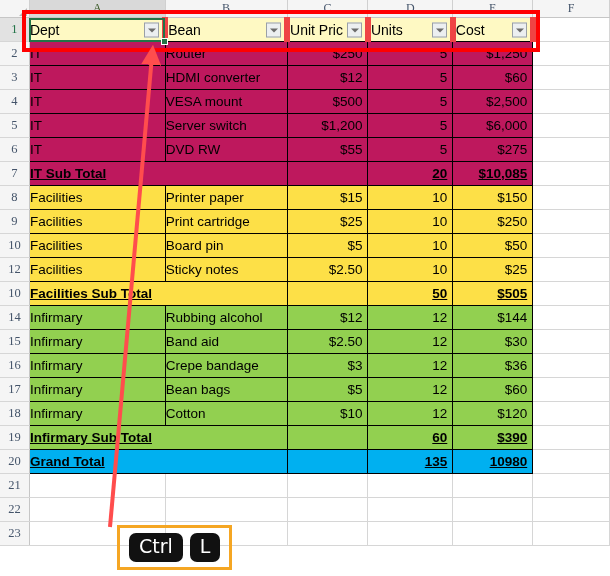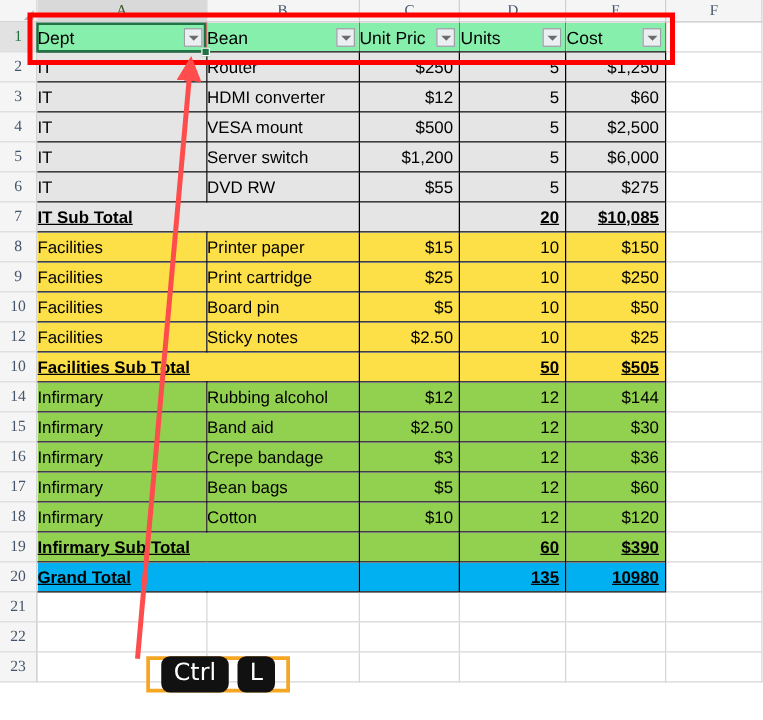--- a/index.html
+++ b/index.html
@@ -95,31 +95,31 @@
     border-bottom: 1px solid #d6d6d6;
     padding: 0 4px;
     box-sizing: border-box;
   }
   .cell.t { text-align: left; }
   .cell.n { text-align: right; padding-right: 5px; }
   .cell.b { font-weight: bold; text-decoration: underline; }
 
   
   .fill { border-right: 1px solid #000; border-bottom: 1px solid #000; }
-  .fill-y  { background: #e5e5e5; }
+  .fill-y  { background: #be185d; }
   .fill-o  { background: #fde047; }
   .fill-g  { background: #92d050; }
   .fill-c  { background: #00b0f0; }
 
   
   .hdr {
-    background: #86efac;
+    background: #fef9c3;
     font-weight: bold;
     font-size: 14px;
-    border-right: 1px solid #ef4444;
+    border-right: 6px solid #ef4444;
     border-bottom: 1px solid #000;
     position: relative;
   }
   .filter-btn {
     position: absolute;
     right: 3px;
     top: 50%;
     transform: translateY(-50%);
     width: 15px;
     height: 15px;
@@ -441,18 +441,18 @@
 
   <svg id="arrow-svg" width="610" height="576">
     <defs>
       <marker id="arrowhead" markerWidth="5" markerHeight="5" refX="2.2" refY="2.5" orient="auto">
         <polygon points="0,0 5,2.5 0,5" fill="#ff4d4d"></polygon>
       </marker>
     </defs>
     <line x1="110" y1="527" x2="152" y2="56" stroke="#ff4d4d" stroke-width="4" marker-end="url(#arrowhead)"></line>
   </svg>
 
-  <div id="shortcut-box" style="left: 117px; top: 525px; height: 29px;">
+  <div id="shortcut-box" style="left: 117px; top: 525px; height: 45px;">
     <span class="keycap">Ctrl</span>
     <span class="keycap">L</span>
   </div>
 
 </div>
 
 </body></html>

